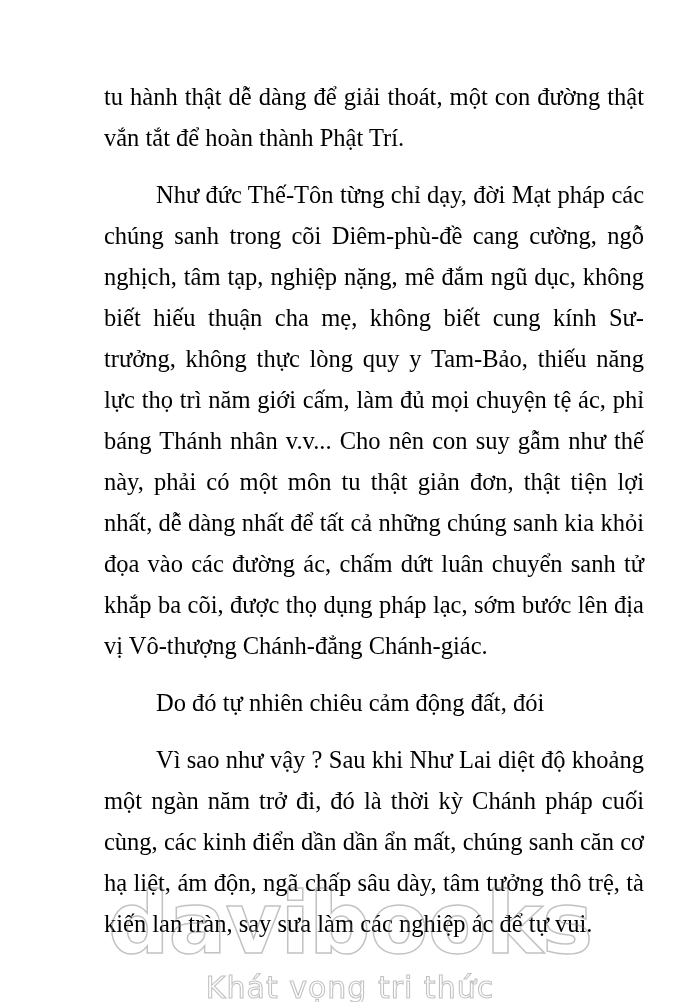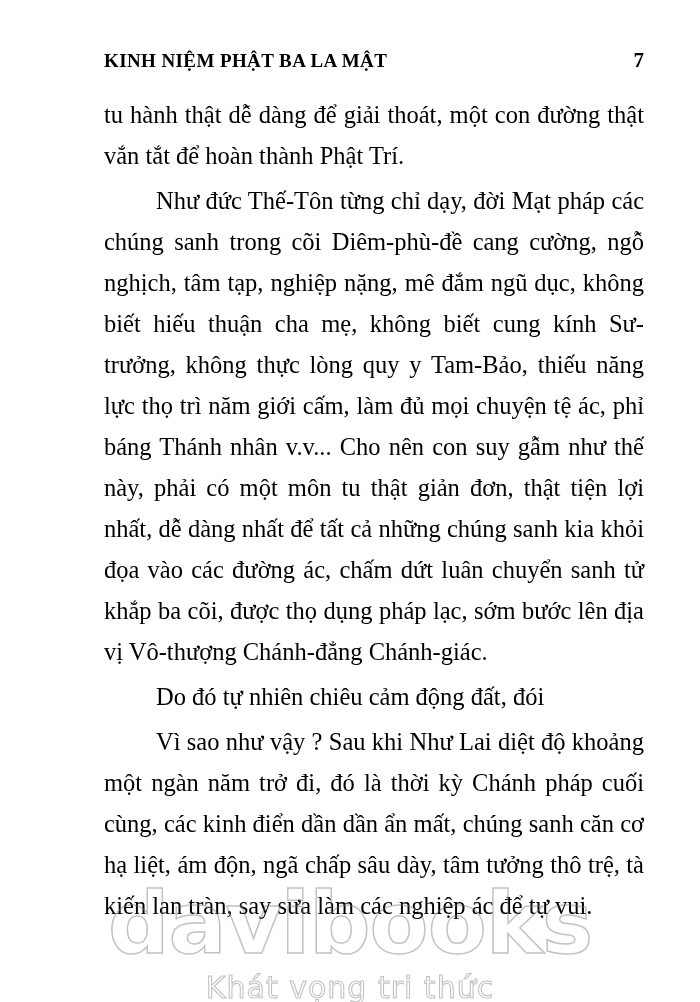--- a/index.html
+++ b/index.html
@@ -39,33 +39,33 @@
     white-space: nowrap;
   }
   .header-page {
     font-family: "Liberation Serif", serif;
     font-weight: bold;
     font-size: 21px;
   }
   .body-text {
     position: absolute;
     left: 104px;
-    top: 94px;
+    top: 76px;
     width: 540px;
     font-family: "Liberation Serif", serif;
     font-size: 24.5px;
     line-height: 41px;
     text-align: justify;
     text-justify: inter-word;
   }
   .para {
     margin: 0 0 0 0;
   }
   .para + .para {
-    margin-top: 4px;
+    margin-top: 16px;
   }
   .indent {
     text-indent: 52px;
   }
   
   .watermark {
     position: absolute;
     left: 0;
     top: 880px;
     width: 700px;
@@ -90,24 +90,20 @@
     color: rgba(0,0,0,0);
     -webkit-text-stroke: 1.1px rgba(120,120,120,0.45);
     letter-spacing: 1px;
   }
 </style>
 </head>
 <body>
 
 <div class="page">
 
-  <div class="header">
-    <div class="header-title">KINH NIỆM PHẬT BA LA MẬT</div>
-    <div class="header-page">7</div>
-  </div>
 
   <div class="body-text">
     <p class="para">tu hành thật dễ dàng để giải thoát, một con đường thật vắn tắt để hoàn thành Phật Trí.</p>
     <p class="para indent">Như đức Thế-Tôn từng chỉ dạy, đời Mạt pháp các chúng sanh trong cõi Diêm-phù-đề cang cường, ngỗ nghịch, tâm tạp, nghiệp nặng, mê đắm ngũ dục, không biết hiếu thuận cha mẹ, không biết cung kính Sư-trưởng, không thực lòng quy y Tam-Bảo, thiếu năng lực thọ trì năm giới cấm, làm đủ mọi chuyện tệ ác, phỉ báng Thánh nhân v.v... Cho nên con suy gẫm như thế này, phải có một môn tu thật giản đơn, thật tiện lợi nhất, dễ dàng nhất để tất cả những chúng sanh kia khỏi đọa vào các đường ác, chấm dứt luân chuyển sanh tử khắp ba cõi, được thọ dụng pháp lạc, sớm bước lên địa vị Vô-thượng Chánh-đẳng Chánh-giác.</p>
     <p class="para indent">Do đó tự nhiên chiêu cảm động đất, đói</p>
     <p class="para indent">Vì sao như vậy ? Sau khi Như Lai diệt độ khoảng một ngàn năm trở đi, đó là thời kỳ Chánh pháp cuối cùng, các kinh điển dần dần ẩn mất, chúng sanh căn cơ hạ liệt, ám độn, ngã chấp sâu dày, tâm tưởng thô trệ, tà kiến lan tràn, say sưa làm các nghiệp ác để tự vui.</p>
   </div>
 
   <div class="watermark">
     <div class="wm-main">davibooks</div>

